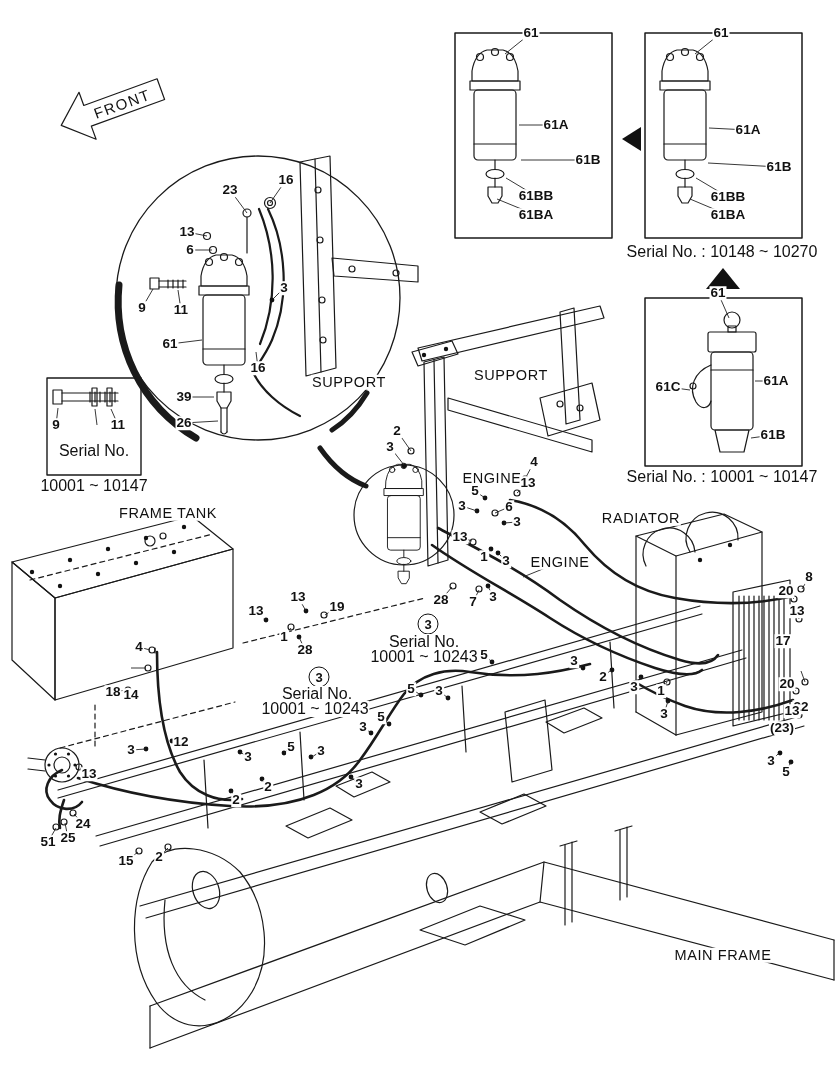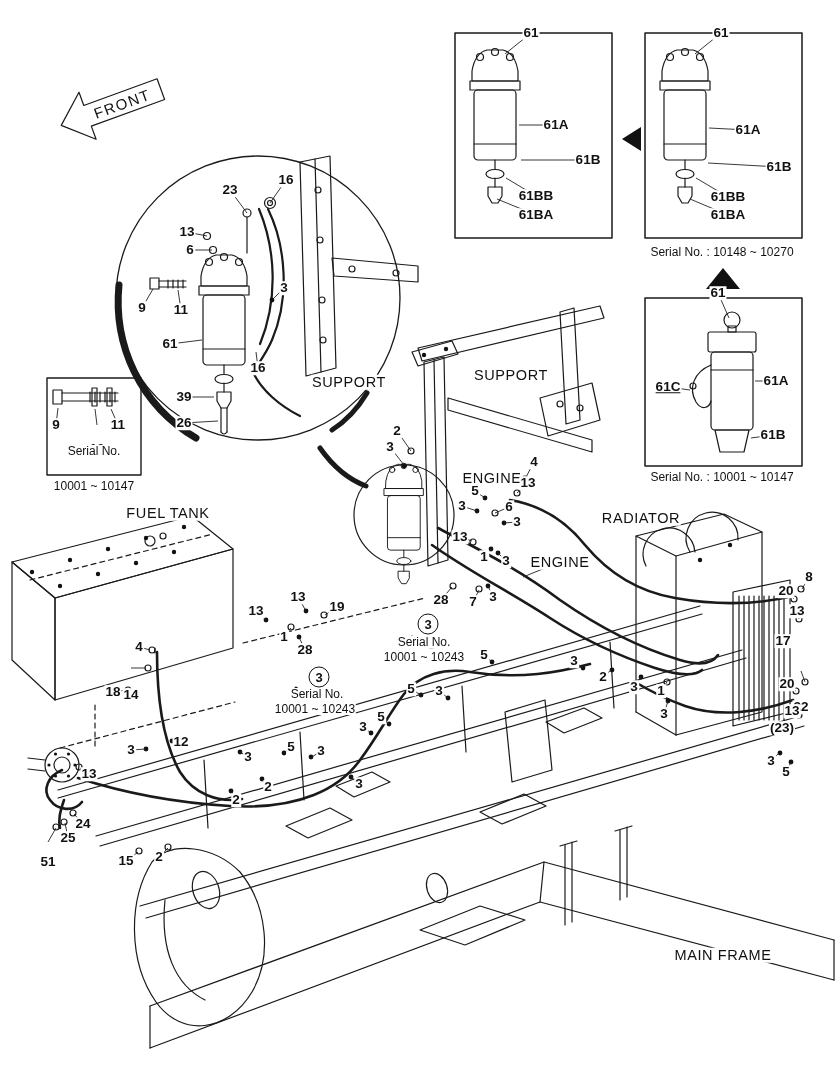--- a/index.html
+++ b/index.html
@@ -9,21 +9,21 @@
   }
   .canvas svg{position:absolute;left:0;top:0;}
   #label-layer{position:absolute;left:0;top:0;width:835px;height:1080px;}
   .lbl{
     position:absolute;transform:translate(-50%,-50%);
     color:#111;background:#ffffff;line-height:1;white-space:nowrap;padding:0 1px;
   }
   .num{font-size:13.5px;font-weight:700;}
   .ref{font-size:13.5px;font-weight:700;}
   .area{font-size:14.5px;font-weight:400;letter-spacing:0.6px;}
-  .serial{font-size:12px;font-weight:400;}
+  .serial{font-size:16px;font-weight:400;}
   .circled{
     font-size:13px;font-weight:700;border:1.5px solid #111;border-radius:50%;
     width:19px;height:19px;display:flex;align-items:center;justify-content:center;padding:0;
   }
   #leader-svg line{stroke:#222;stroke-width:0.9;}
 </style>
 </head>
 <body>
 
 <div class="canvas">
@@ -399,42 +399,42 @@
       <div class="lbl num" style="left: 556px; top: 125px;">61A</div>
       <div class="lbl num" style="left: 748px; top: 130px;">61A</div>
       <div class="lbl num" style="left: 588px; top: 160px;">61B</div>
       <div class="lbl num" style="left: 779px; top: 167px;">61B</div>
       <div class="lbl num" style="left: 536px; top: 196px;">61BB</div>
       <div class="lbl num" style="left: 536px; top: 215px;">61BA</div>
       <div class="lbl num" style="left: 728px; top: 197px;">61BB</div>
       <div class="lbl num" style="left: 728px; top: 215px;">61BA</div>
       <div class="lbl serial" style="left: 722px; top: 252px;">Serial No. : 10148 ~ 10270</div>
       <div class="lbl ref" style="left: 718px; top: 293px;">61</div>
-      <div class="lbl num" style="left: 668px; top: 387px; text-decoration: underline;">61C</div>
+      <div class="lbl num" style="left: 668px; top: 387px;">61C</div>
       <div class="lbl num" style="left: 776px; top: 381px;">61A</div>
       <div class="lbl num" style="left: 773px; top: 435px;">61B</div>
       <div class="lbl serial" style="left: 722px; top: 477px;">Serial No. : 10001 ~ 10147</div>
       <div class="lbl num" style="left: 230px; top: 190px; text-align: center;">23</div>
       <div class="lbl num" style="left: 286px; top: 180px;">16</div>
       <div class="lbl num" style="left: 187px; top: 232px;">13</div>
       <div class="lbl num" style="left: 190px; top: 250px;">6</div>
       <div class="lbl num" style="left: 142px; top: 308px;">9</div>
       <div class="lbl num" style="left: 181px; top: 310px;">11</div>
       <div class="lbl num" style="left: 170px; top: 344px;">61</div>
       <div class="lbl num" style="left: 284px; top: 288px;">3</div>
       <div class="lbl num" style="left: 258px; top: 368px;">16</div>
       <div class="lbl num" style="left: 184px; top: 397px;">39</div>
       <div class="lbl num" style="left: 184px; top: 423px;">26</div>
       <div class="lbl area" style="left: 349px; top: 382px;">SUPPORT</div>
       <div class="lbl num" style="left: 56px; top: 425px;">9</div>
       <div class="lbl num" style="left: 97px; top: 425px; margin-top: 24px;">10</div>
       <div class="lbl num" style="left: 118px; top: 425px;">11</div>
       <div class="lbl serial" style="left: 94px; top: 451px;">Serial No.</div>
       <div class="lbl serial" style="left: 94px; top: 486px;">10001 ~ 10147</div>
-      <div class="lbl area" style="left: 168px; top: 513px;">FUEL TANK</div>
+      <div class="lbl area" style="left: 168px; top: 513px;">FRAME TANK</div>
       <div class="lbl area" style="left: 511px; top: 375px;">SUPPORT</div>
       <div class="lbl area" style="left: 492px; top: 478px;">ENGINE</div>
       <div class="lbl area" style="left: 560px; top: 562px;">ENGINE</div>
       <div class="lbl area" style="left: 641px; top: 518px;">RADIATOR</div>
       <div class="lbl area" style="left: 723px; top: 955px;">MAIN FRAME</div>
       <div class="lbl num" style="left: 397px; top: 431px;">2</div>
       <div class="lbl num" style="left: 390px; top: 447px;">3</div>
       <div class="lbl num" style="left: 534px; top: 462px;">4</div>
       <div class="lbl num" style="left: 528px; top: 483px;">13</div>
       <div class="lbl num" style="left: 475px; top: 491px;">5</div>
@@ -485,18 +485,18 @@
       <div class="lbl num" style="left: 291px; top: 747px;">5</div>
       <div class="lbl num" style="left: 321px; top: 751px;">3</div>
       <div class="lbl num" style="left: 363px; top: 727px;">3</div>
       <div class="lbl num" style="left: 381px; top: 717px;">5</div>
       <div class="lbl num" style="left: 359px; top: 784px;">3</div>
       <div class="lbl num" style="left: 268px; top: 787px;">2</div>
       <div class="lbl num" style="left: 236px; top: 800px;">2</div>
       <div class="lbl num" style="left: 89px; top: 774px;">13</div>
       <div class="lbl num" style="left: 83px; top: 824px;">24</div>
       <div class="lbl num" style="left: 68px; top: 838px;">25</div>
-      <div class="lbl num" style="left: 48px; top: 842px; margin-top: 20px;">51</div>
+      <div class="lbl num" style="left: 48px; top: 842px;">51</div>
       <div class="lbl num" style="left: 126px; top: 861px;">15</div>
       <div class="lbl num" style="left: 159px; top: 857px;">2</div>
     </div>
 
 </div>
 
 </body></html>

